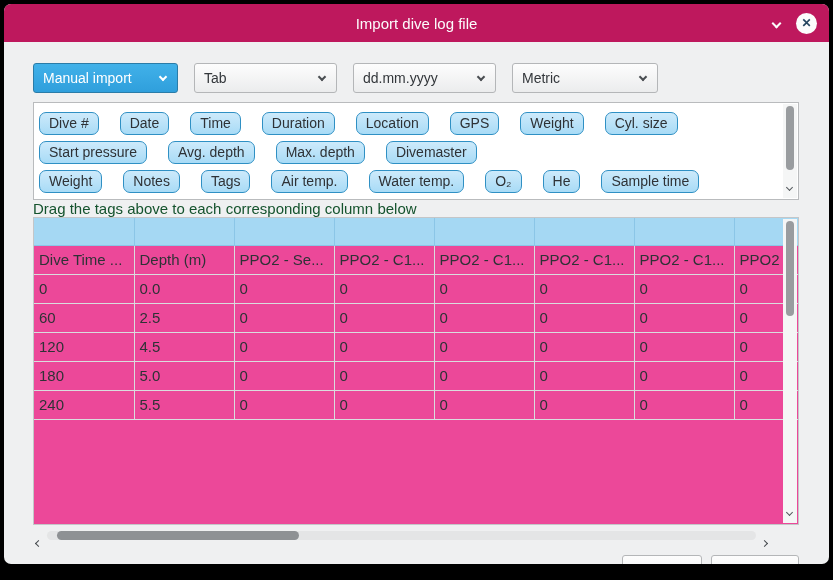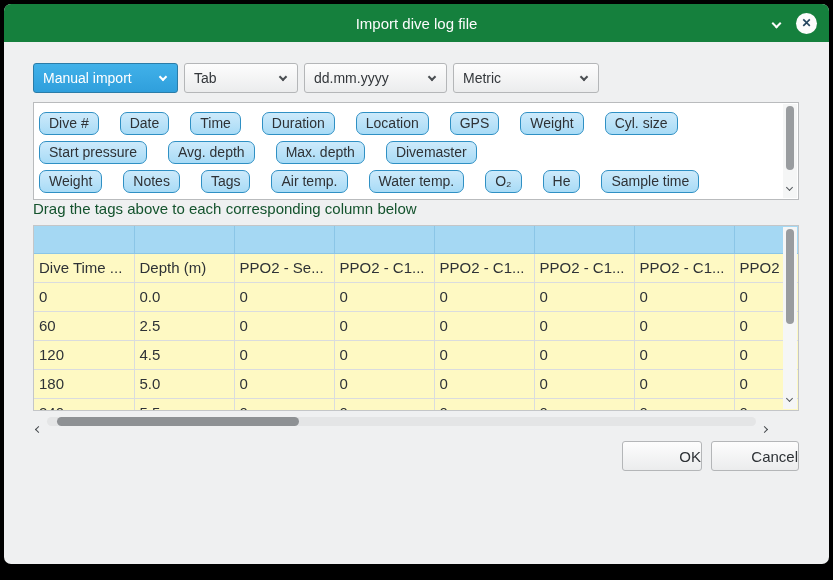--- a/index.html
+++ b/index.html
@@ -2,65 +2,65 @@
 <html><head>
 <meta charset="utf-8">
 <style>
   * { margin:0; padding:0; box-sizing:border-box; }
   html,body { width:833px; height:580px; background:#000; overflow:hidden;
               font-family:"Liberation Sans", sans-serif; }
   .window { position:absolute; left:4px; top:4px; width:825px; height:560px;
             border-radius:7px; background:#eff0f1; overflow:hidden; }
 
   
-  .titlebar { height:38px; background:#15803d; display:flex; align-items:center; position:relative; }
+  .titlebar { height:38px; background:#be185d; display:flex; align-items:center; position:relative; }
   .title { flex:1; text-align:center; color:#fcfcfc; font-size:15px; }
   .titlebar-right { position:absolute; right:12px; top:0; height:100%; display:flex; align-items:center; gap:16px; }
   .chev { display:inline-block; width:7px; height:7px;
           border-right:2px solid currentColor; border-bottom:2px solid currentColor;
           transform:rotate(45deg); }
   .chev.left  { transform:rotate(135deg); }
   .chev.right { transform:rotate(-45deg); }
   .chev.sm { width:5px; height:5px; border-width:1.5px; }
   .tb-shade { color:#fcfcfc; display:inline-block; margin-top:-3px; cursor:pointer; }
   .tb-close { width:21px; height:21px; border-radius:50%; background:#fcfcfc; color:#24455f;
               display:flex; align-items:center; justify-content:center;
               font-size:12px; font-weight:bold; cursor:pointer; }
 
   .content { padding:21px 30px 0 29px; }
 
   
-  .combo-row { display:flex; gap:6px; }
+  .combo-row { display:flex; gap:16px; }
   .combo { height:30px; border:1px solid #b4b6b8; border-radius:3px;
            background:linear-gradient(#fdfdfd,#ebeced);
            display:flex; align-items:center; justify-content:space-between;
            padding:0 9px; font-size:14px; color:#33373b; cursor:pointer; }
   .combo .chev { color:#4a4e52; width:6px; height:6px; margin:-3px 2px 0 8px; }
   .combo.selected { background:linear-gradient(#41b1e9,#2f9fdc); border-color:#2a7ca8; color:#fff; }
   .combo.selected .chev { color:#fff; }
-  .c1{width:145px}.c2{width:114px}.c3{width:143px}.c4{width:148px}.c5{width:146px}
+  .c1{width:145px}.c2{width:143px}.c3{width:143px}.c4{width:148px}.c5{width:146px}
 
   
   .tag-area { margin-top:9px; height:98px; background:#fff; border:1px solid #b9bbbd;
               position:relative; overflow:hidden; padding:3px 20px 0 3px; }
   .tag-row { height:29px; display:flex; gap:21px; align-items:flex-end; padding:0 2px; }
   .tag { height:23px; line-height:21px; padding:0 9px; border:1px solid #2f90c4; border-radius:7px;
          background:linear-gradient(#cdeafb,#a8dbf6); font-size:14px; color:#2e3236;
          white-space:nowrap; cursor:grab; }
 
   .vscroll { position:absolute; top:1px; right:1px; bottom:1px; width:14px; background:#f5f6f6; }
   .vscroll .handle { position:absolute; left:3px; width:8px; border-radius:4px; background:#999c9f; }
   .vscroll .chev-btn { position:absolute; bottom:4px; left:4px; color:#54585c; }
   .tagbar-handle { top:2px; height:64px; }
   .tablebar-handle { top:2px; height:95px; }
 
   .instruction { font-size:15px; color:#14532d; }
 
   
-  .table-wrap { margin-top:8px; height:186px; background:#fef9c3; border:1px solid #c4c6c8;
+  .table-wrap { margin-top:0; height:308px; background:#ec4899; border:1px solid #c4c6c8;
                 position:relative; overflow:hidden; }
   table { border-collapse:collapse; table-layout:fixed; width:800px; }
   th,td { width:100px; }
   .drop-cell { height:27px; background:#a5d8f3; border:1px solid #8bc6e7; border-top:none;
                cursor:pointer; }
   .drop-cell:first-child { border-left:none; }
   .col-head { height:29px; font-weight:400; text-align:left; padding:0 5px; font-size:15px;
               color:#2e3236; border:1px solid #dadcde; white-space:nowrap; overflow:hidden; }
   td { height:29px; padding:0 5px; font-size:15px; color:#2e3236;
        border:1px solid #dadcde; white-space:nowrap; overflow:hidden; }

